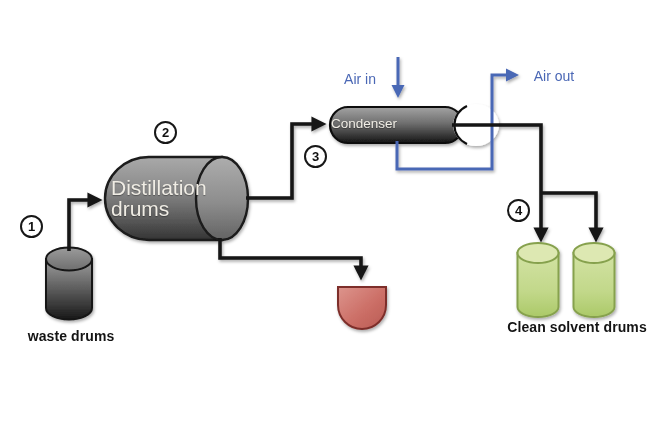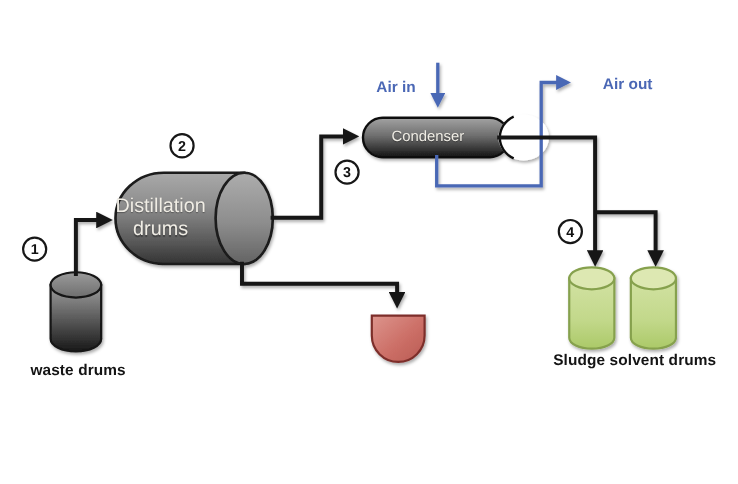--- a/index.html
+++ b/index.html
@@ -7,28 +7,28 @@
     position:relative;width:671px;height:440px;background:#ffffff;
     font-family:"Liberation Sans",sans-serif;overflow:hidden;
   }
   .canvas svg{position:absolute;left:0;top:0;}
   .lbl{
     position:absolute;text-align:center;font-weight:700;font-size:14px;
     color:#141414;line-height:16.5px;letter-spacing:0.1px;
   }
   .lbl span{display:block;}
   .shape-lbl{
-    position:absolute;text-align:center;color:#f0ede5;font-weight:400;
+    position:absolute;text-align:left;color:#f0ede5;font-weight:400;
     text-shadow:0 1px 1px rgba(0,0,0,0.35);
   }
-  .vessel-lbl{left:86px;top:177px;width:120px;font-size:18px;line-height:21px;}
+  .vessel-lbl{left:111px;top:177px;width:120px;font-size:21px;line-height:21px;}
   .cond-lbl{left:331px;top:116px;width:116px;font-size:13.5px;}
-  .blue-lbl{position:absolute;font-weight:700;font-size:14px;color:#4a67b5;}
+  .blue-lbl{position:absolute;font-weight:400;font-size:14px;color:#4a67b5;}
   .air-in-lbl{left:330px;top:71px;width:60px;text-align:center;}
-  .air-out-lbl{left:548px;top:68px;width:80px;text-align:left;}
+  .air-out-lbl{left:514px;top:68px;width:80px;text-align:center;}
   .step{
     position:absolute;width:19px;height:19px;border:2.2px solid #171717;
     border-radius:50%;background:#ffffff;color:#111;
     font-size:13px;font-weight:700;line-height:19px;text-align:center;
   }
   .step1{left:20px;top:215px;}
   .step2{left:154px;top:121px;}
   .step3{left:304px;top:145px;}
   .step4{left:507px;top:199px;}
   .feed-lbl{left:6px;top:328px;width:130px;}
@@ -146,15 +146,15 @@
   <div class="shape-lbl cond-lbl">Condenser</div>
 
   <div class="blue-lbl air-in-lbl">Air in</div>
   <div class="blue-lbl air-out-lbl">Air out</div>
 
   <div class="lbl feed-lbl">
     <span>waste drums</span>
   </div>
   <div class="lbl sludge-lbl">
   </div>
-  <div class="lbl clean-lbl">Sludge solvent drums</div>
+  <div class="lbl clean-lbl">Clean solvent drums</div>
 
 </div>
 
 </body></html>

